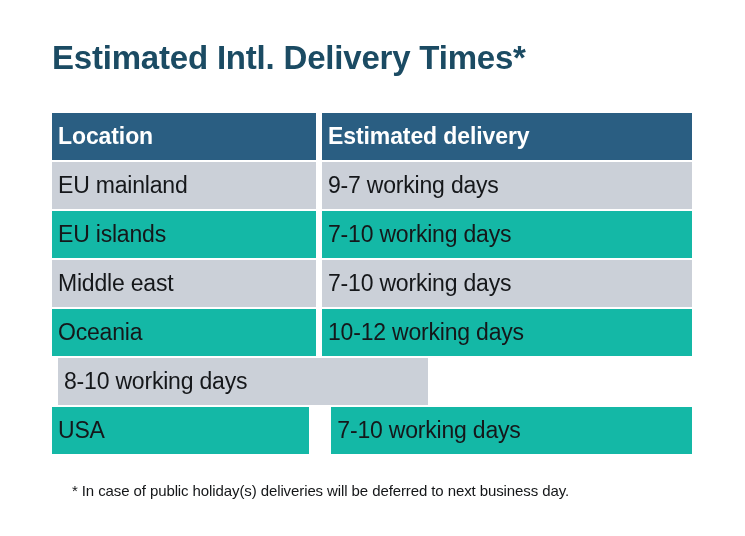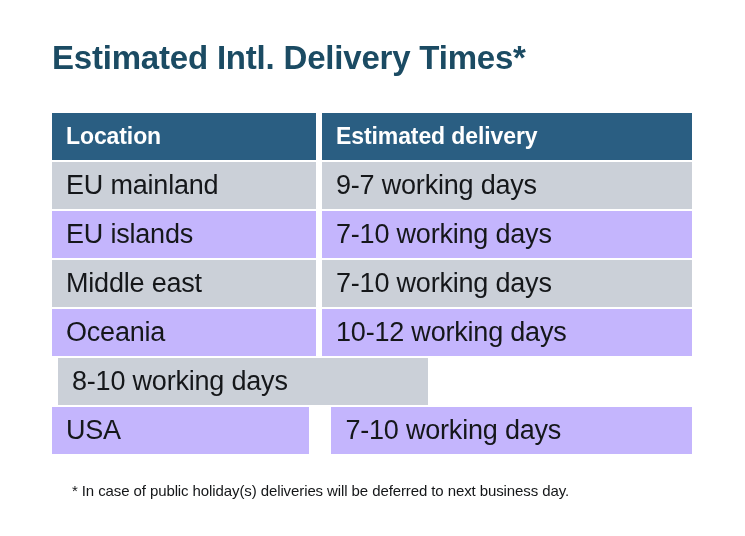--- a/index.html
+++ b/index.html
@@ -46,21 +46,21 @@
 
   .trow {
     display: flex;
     width: 100%;
     margin-bottom: 2px;
   }
   .trow:last-child { margin-bottom: 0; gap: 8px; }
 
   .cell {
     box-sizing: border-box;
-    padding: 0 0 0 14px;
+    padding: 0 0 0 6px;
     display: flex;
     align-items: center;
     white-space: nowrap;
     overflow: hidden;
     text-align: center;
   }
 
   .cell-loc  { width: 264px; }
   .cell-gap  { width: 6px; flex: 0 0 6px; background: #ffffff; }
   .cell-eta  { width: 370px; }
@@ -72,26 +72,26 @@
     color: #ffffff;
     font-size: 23px;
     font-weight: bold;
     letter-spacing: -0.1px;
   }
 
   
   .body-row .cell {
     height: 47px;
     color: #15171a;
-    font-size: 27px;
+    font-size: 23px;
     font-weight: normal;
     letter-spacing: -0.2px;
   }
   .body-row.shade-dark  .cell { background: #cbd0d8; }
-  .body-row.shade-light .cell { background: #c4b5fd; }
+  .body-row.shade-light .cell { background: #14b8a6; }
 
   
   .footnote {
     position: absolute;
     left: 72px;
     top: 481px;
     width: 640px;
     font-size: 15px;
     color: #141618;
     letter-spacing: -0.1px;

